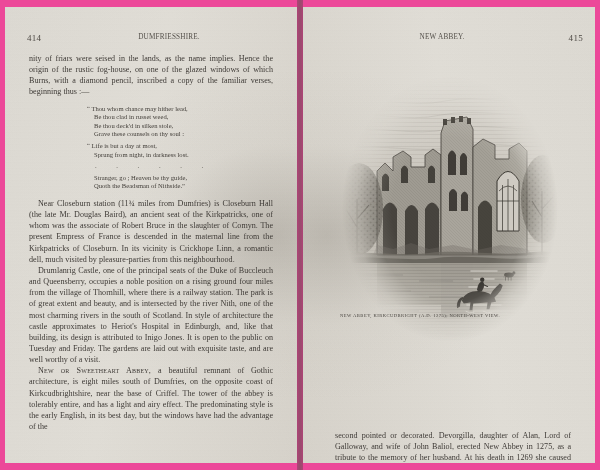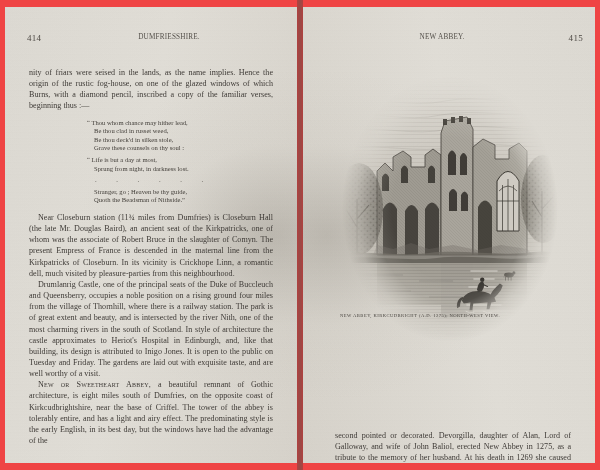--- a/index.html
+++ b/index.html
@@ -10,21 +10,21 @@
   body {
     width: 600px;
     height: 470px;
     overflow: hidden;
     font-family: "Liberation Serif", serif;
   }
   .spread {
     position: relative;
     width: 600px;
     height: 470px;
-    background: #ef4444;
+    background: #ec4899;
     display: flex;
     justify-content: space-between;
   }
   .page {
     position: relative;
     background: #dedbd4;
     box-sizing: border-box;
     overflow: hidden;
   }
   .page-left {
@@ -78,21 +78,21 @@
   }
   .page-left .rh-folio { left: 22px; top: 0; }
   .page-right .rh-folio { right: 12px; top: 0; }
   .page-left .rh-title { padding-left: 36px; }
   .page-right .rh-title { padding-right: 14px; }
 
   .col {
     position: absolute;
     left: 24px;
     right: 24px;
-    top: 60px;
+    top: 46px;
     color: #3e3a36;
     font-size: 8.1px;
     line-height: 11.15px;
     text-align: justify;
     -webkit-hyphens: auto;
     hyphens: auto;
   }
   .page-right .col { top: 376px; left: 32px; right: 24px; margin-top: 47px; }
 
   p.para {

